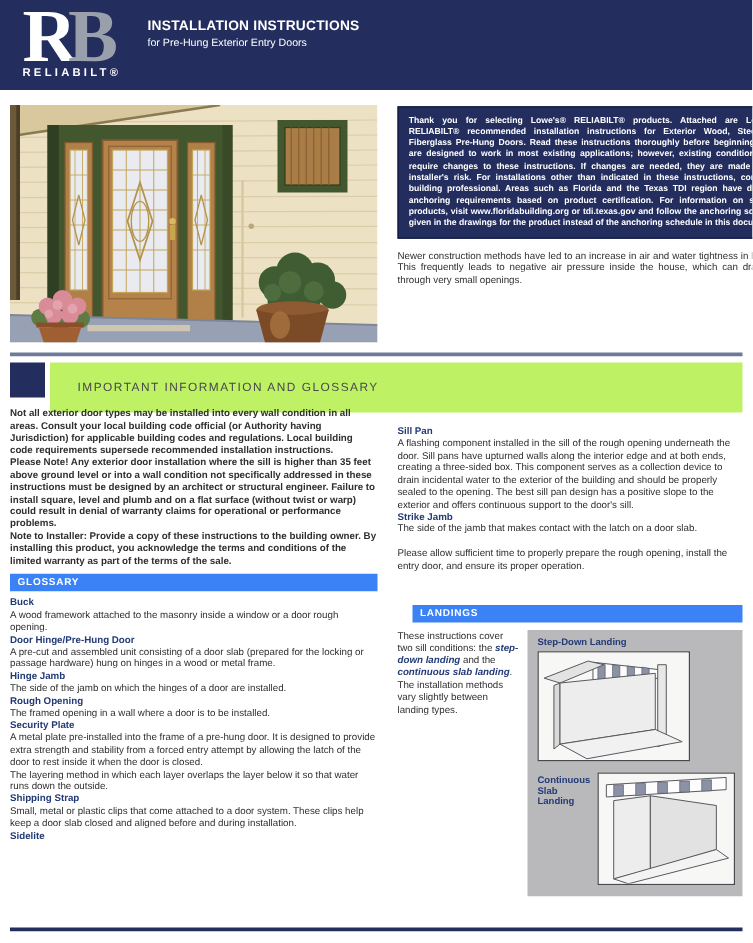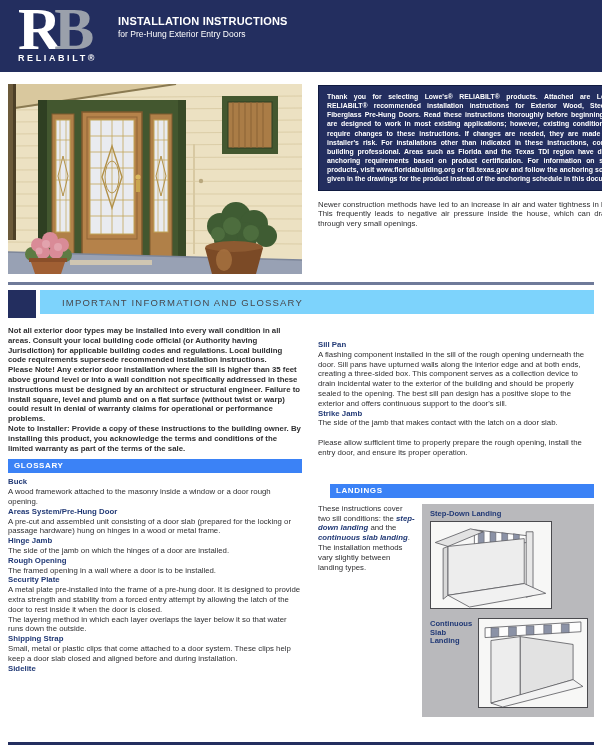--- a/index.html
+++ b/index.html
@@ -27,21 +27,21 @@
   .intro-box {
     background:#232e5f; border:1px solid #101a40; color:#ffffff;
     font-weight:bold; font-size:6.9px; line-height:9.15px; text-align:justify;
     padding:6px 8px;
   }
   .note-para { margin-top:9px; font-size:7.8px; line-height:9.8px; text-align:justify; color:#2f2f31; }
 
   
   .divider { position:absolute; left:8px; top:282px; width:586px; height:3px; background:#6f7a99; }
   .section-square { position:absolute; left:8px; top:290px; width:28px; height:28px; background:#232e5f; }
-  .section-bar { position:absolute; left:40px; top:290px; width:554px; height:24px; background:#7dd3fc; display:flex; align-items:center; }
+  .section-bar { position:absolute; left:40px; top:290px; width:554px; height:40px; background:#bef264; display:flex; align-items:center; }
   .section-title { margin-left:22px; font-size:9.5px; letter-spacing:1.2px; color:#47474c; }
 
   
   .col-left  { position:absolute; left:8px;  top:326px; width:294px; font-size:7.8px; line-height:9.8px; }
   .col-right { position:absolute; left:318px; top:340px; width:276px; font-size:7.8px; line-height:9.8px; }
   .intro-bold p { font-weight:bold; }
   .mini-bar {
     background:#3b82f6; color:#ffffff; font-weight:bold; font-size:8px;
     letter-spacing:0.6px; padding:2px 6px 3px 6px; line-height:9px;
   }
@@ -223,21 +223,21 @@
   <div class="col-left">
     <div class="intro-bold">
       <p>Not all exterior door types may be installed into every wall condition in all areas. Consult your local building code official (or Authority having Jurisdiction) for applicable building codes and regulations. Local building code requirements supersede recommended installation instructions.</p>
       <p><span>Please Note!</span><span> Any exterior door installation where the sill is higher than 35 feet above ground level or into a wall condition not specifically addressed in these instructions must be designed by an architect or structural engineer. Failure to install square, level and plumb and on a flat surface (without twist or warp) could result in denial of warranty claims for operational or performance problems.</span></p>
       <p><span>Note to Installer:</span><span> Provide a copy of these instructions to the building owner. By installing this product, you acknowledge the terms and conditions of the limited warranty as part of the terms of the sale.</span></p>
     </div>
     <div class="mini-bar">GLOSSARY</div>
     <div>
       <div class="term">Buck</div>
       <div class="def">A wood framework attached to the masonry inside a window or a door rough opening.</div>
-      <div class="term">Areas System/Pre-Hung Door</div>
+      <div class="term">Door Hinge/Pre-Hung Door</div>
       <div class="def">A pre-cut and assembled unit consisting of a door slab (prepared for the locking or passage hardware) hung on hinges in a wood or metal frame.</div>
       <div class="term">Hinge Jamb</div>
       <div class="def">The side of the jamb on which the hinges of a door are installed.</div>
       <div class="term">Rough Opening</div>
       <div class="def">The framed opening in a wall where a door is to be installed.</div>
       <div class="term">Security Plate</div>
       <div class="def">A metal plate pre-installed into the frame of a pre-hung door. It is designed to provide extra strength and stability from a forced entry attempt by allowing the latch of the door to rest inside it when the door is closed.</div>
       <div class="def">The layering method in which each layer overlaps the layer below it so that water runs down the outside.</div>
       <div class="term">Shipping Strap</div>
       <div class="def">Small, metal or plastic clips that come attached to a door system. These clips help keep a door slab closed and aligned before and during installation.</div>

